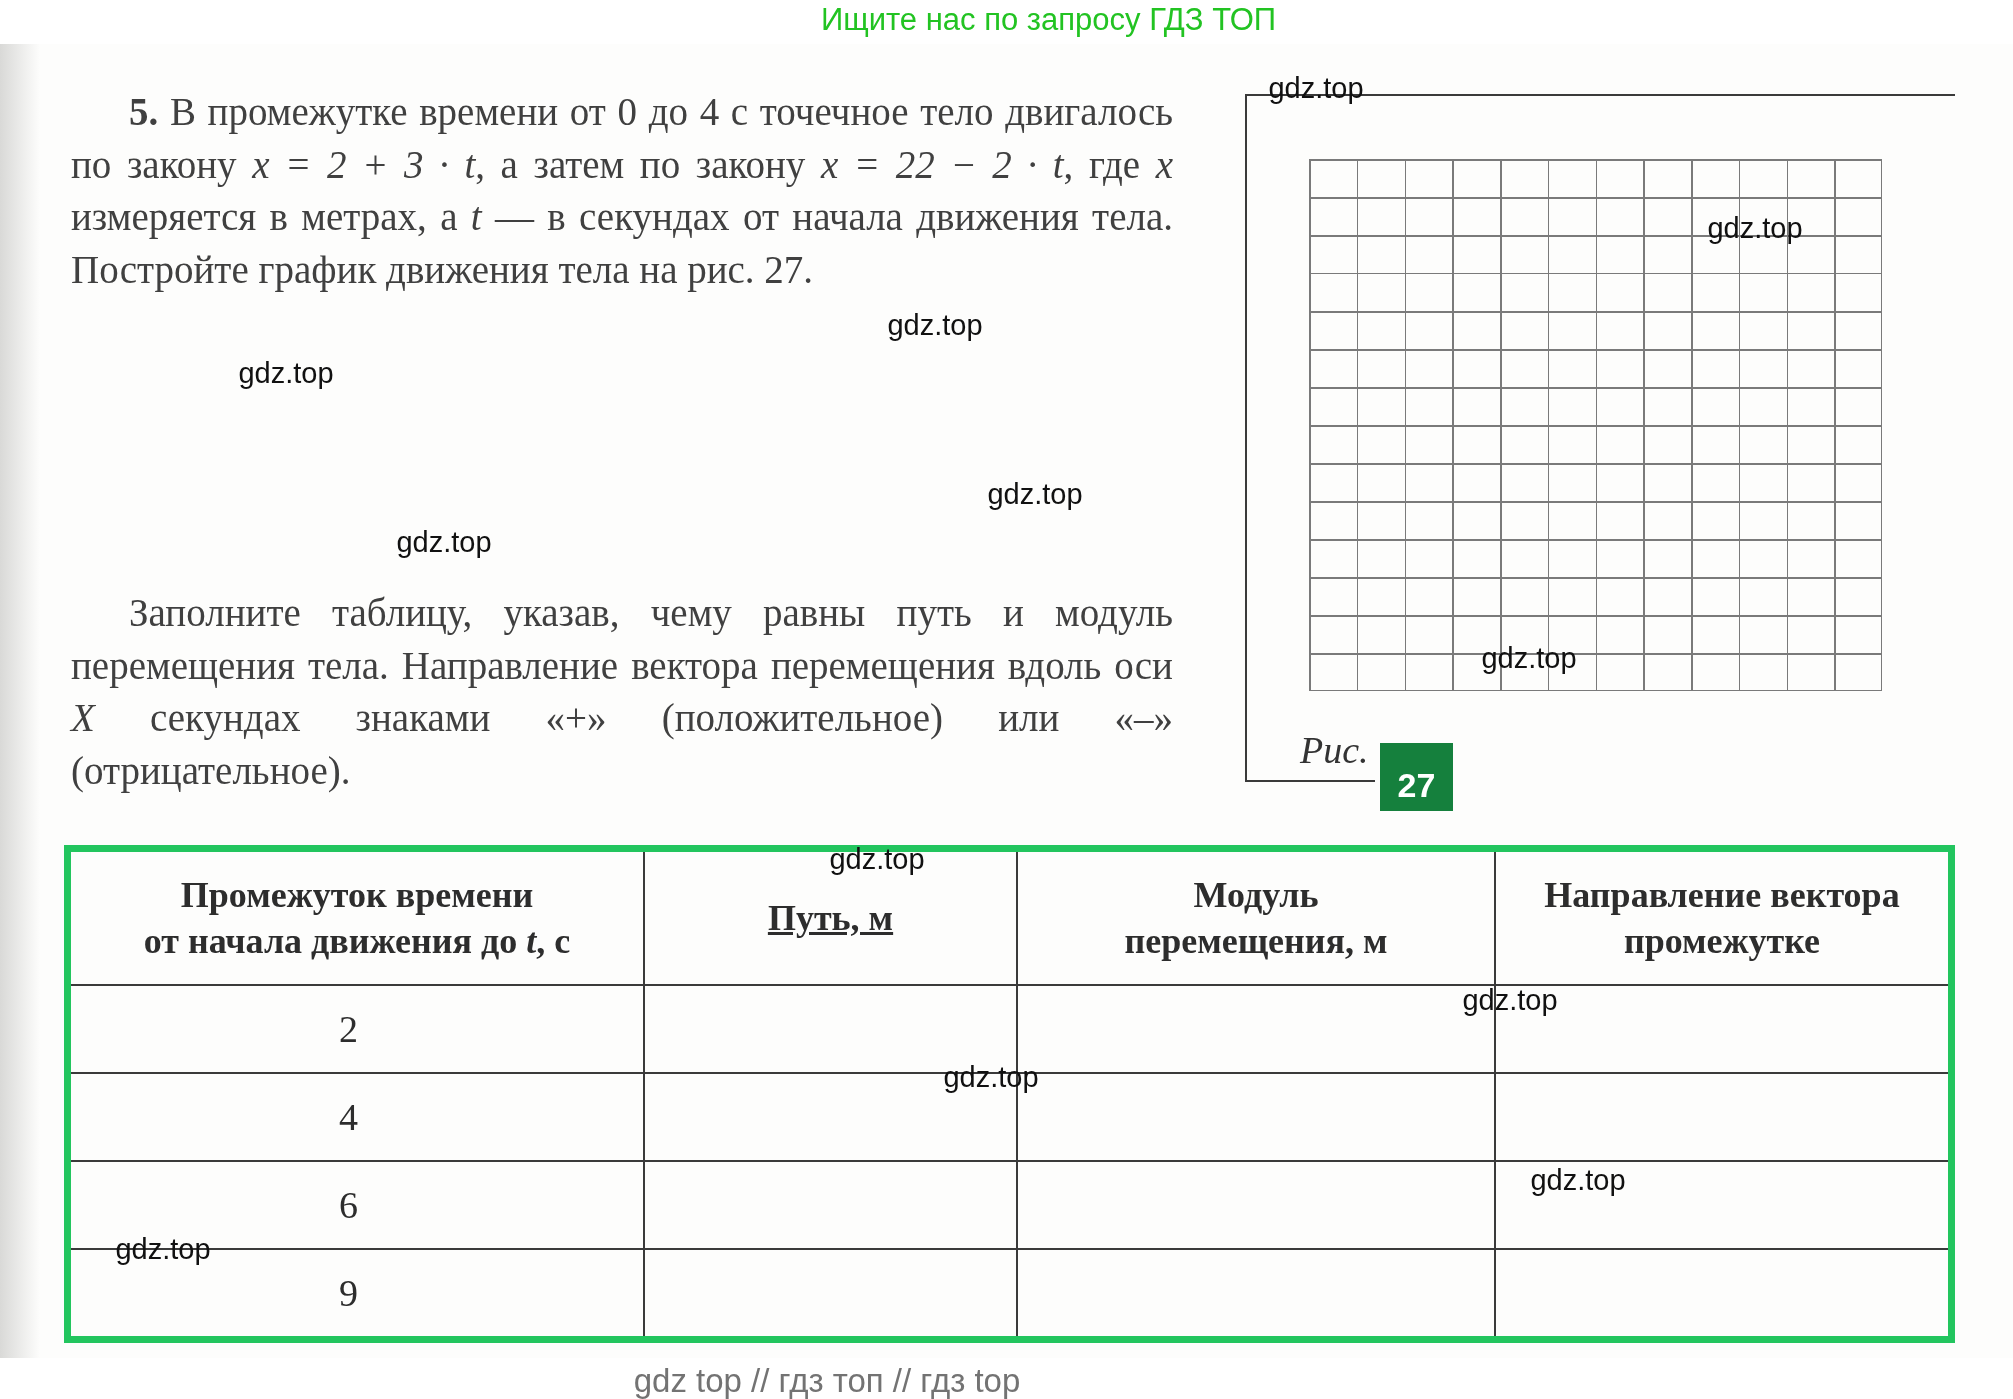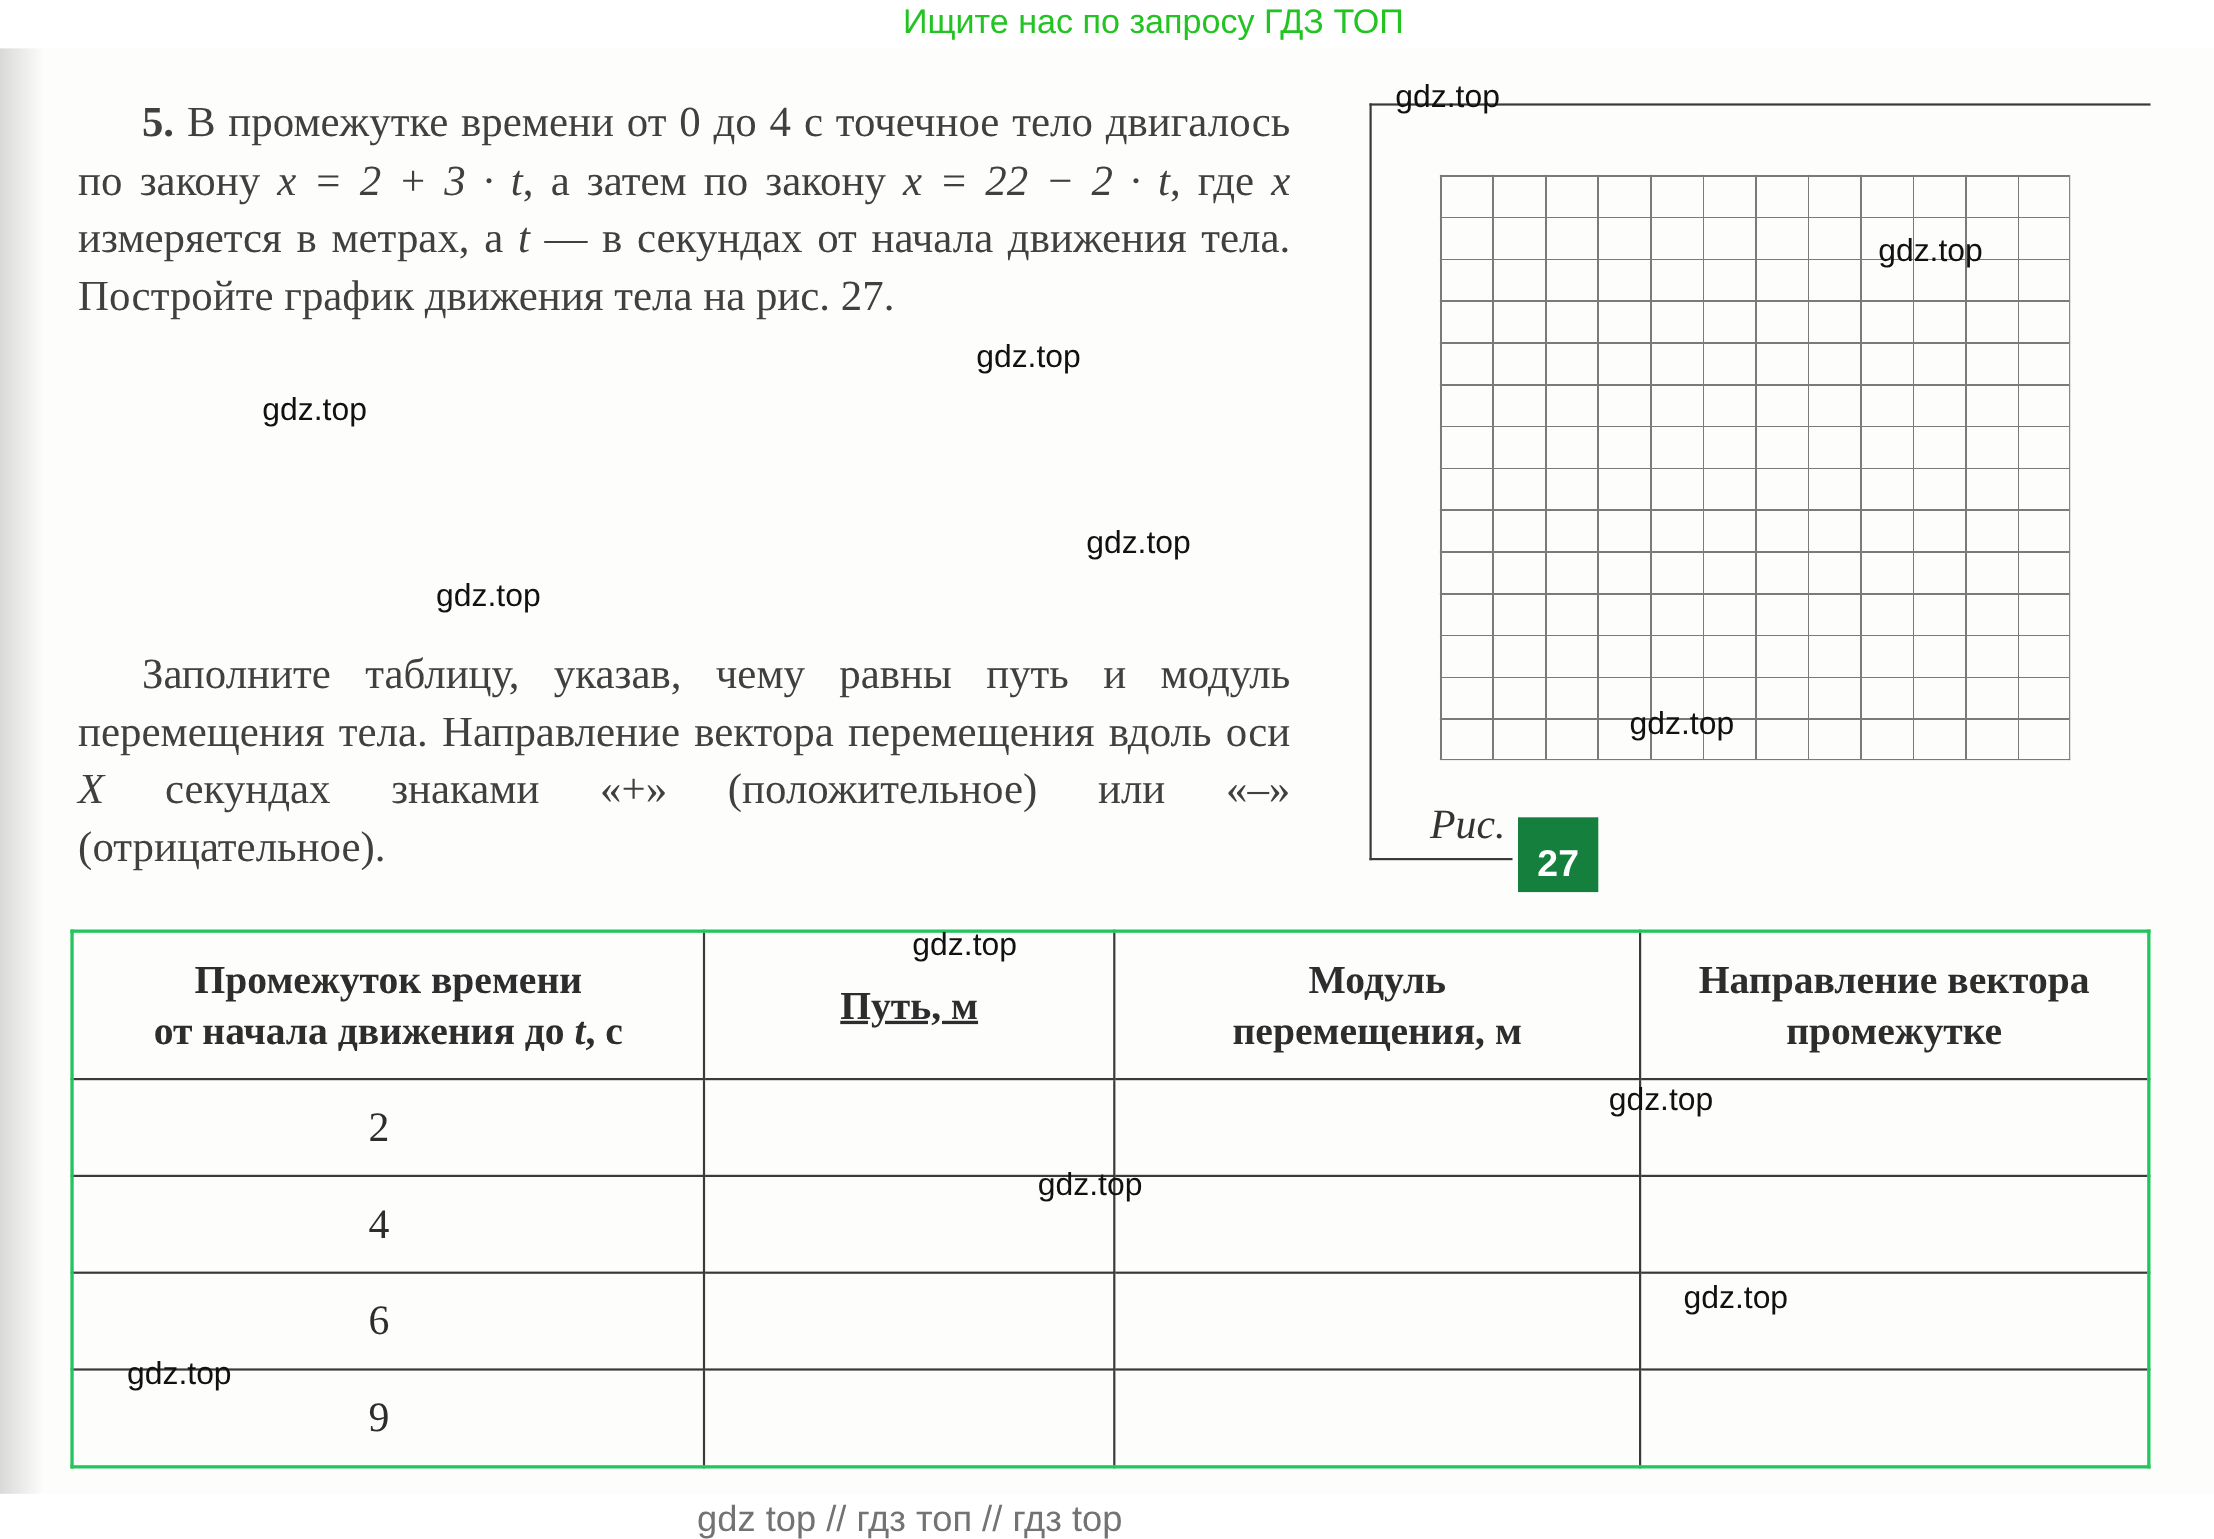--- a/index.html
+++ b/index.html
@@ -52,21 +52,21 @@
   }
   .fig-badge {
     position:absolute; left:1380px; top:705px; width:73px; height:68px;
     background:#15803d; color:#fff; font-family:"Liberation Sans", sans-serif;
     font-weight:bold; font-size:34px; line-height:84px; text-align:center;
     box-sizing:border-box;
     margin-top:38px;
   }
   table.task {
     position:absolute; left:64px; top:845px; width:1891px; height:471px;
-    border-collapse:collapse; border:3px solid #22c55e;
+    border-collapse:collapse; border:7px solid #22c55e;
   }
   table.task th, table.task td {
     border:2px solid #3a3a3a; text-align:center; vertical-align:middle;
     font-family:"Liberation Serif", serif; color:#2d2d2d;
   }
   table.task th { font-size:36px; font-weight:bold; line-height:46px; height:130px; }
   table.task td { font-size:38px; height:84px; }
   table.task th.c1 { width:570px; }
   table.task th.c2 { width:369px;text-decoration:underline; }
   table.task th.c3 { width:474px; }

